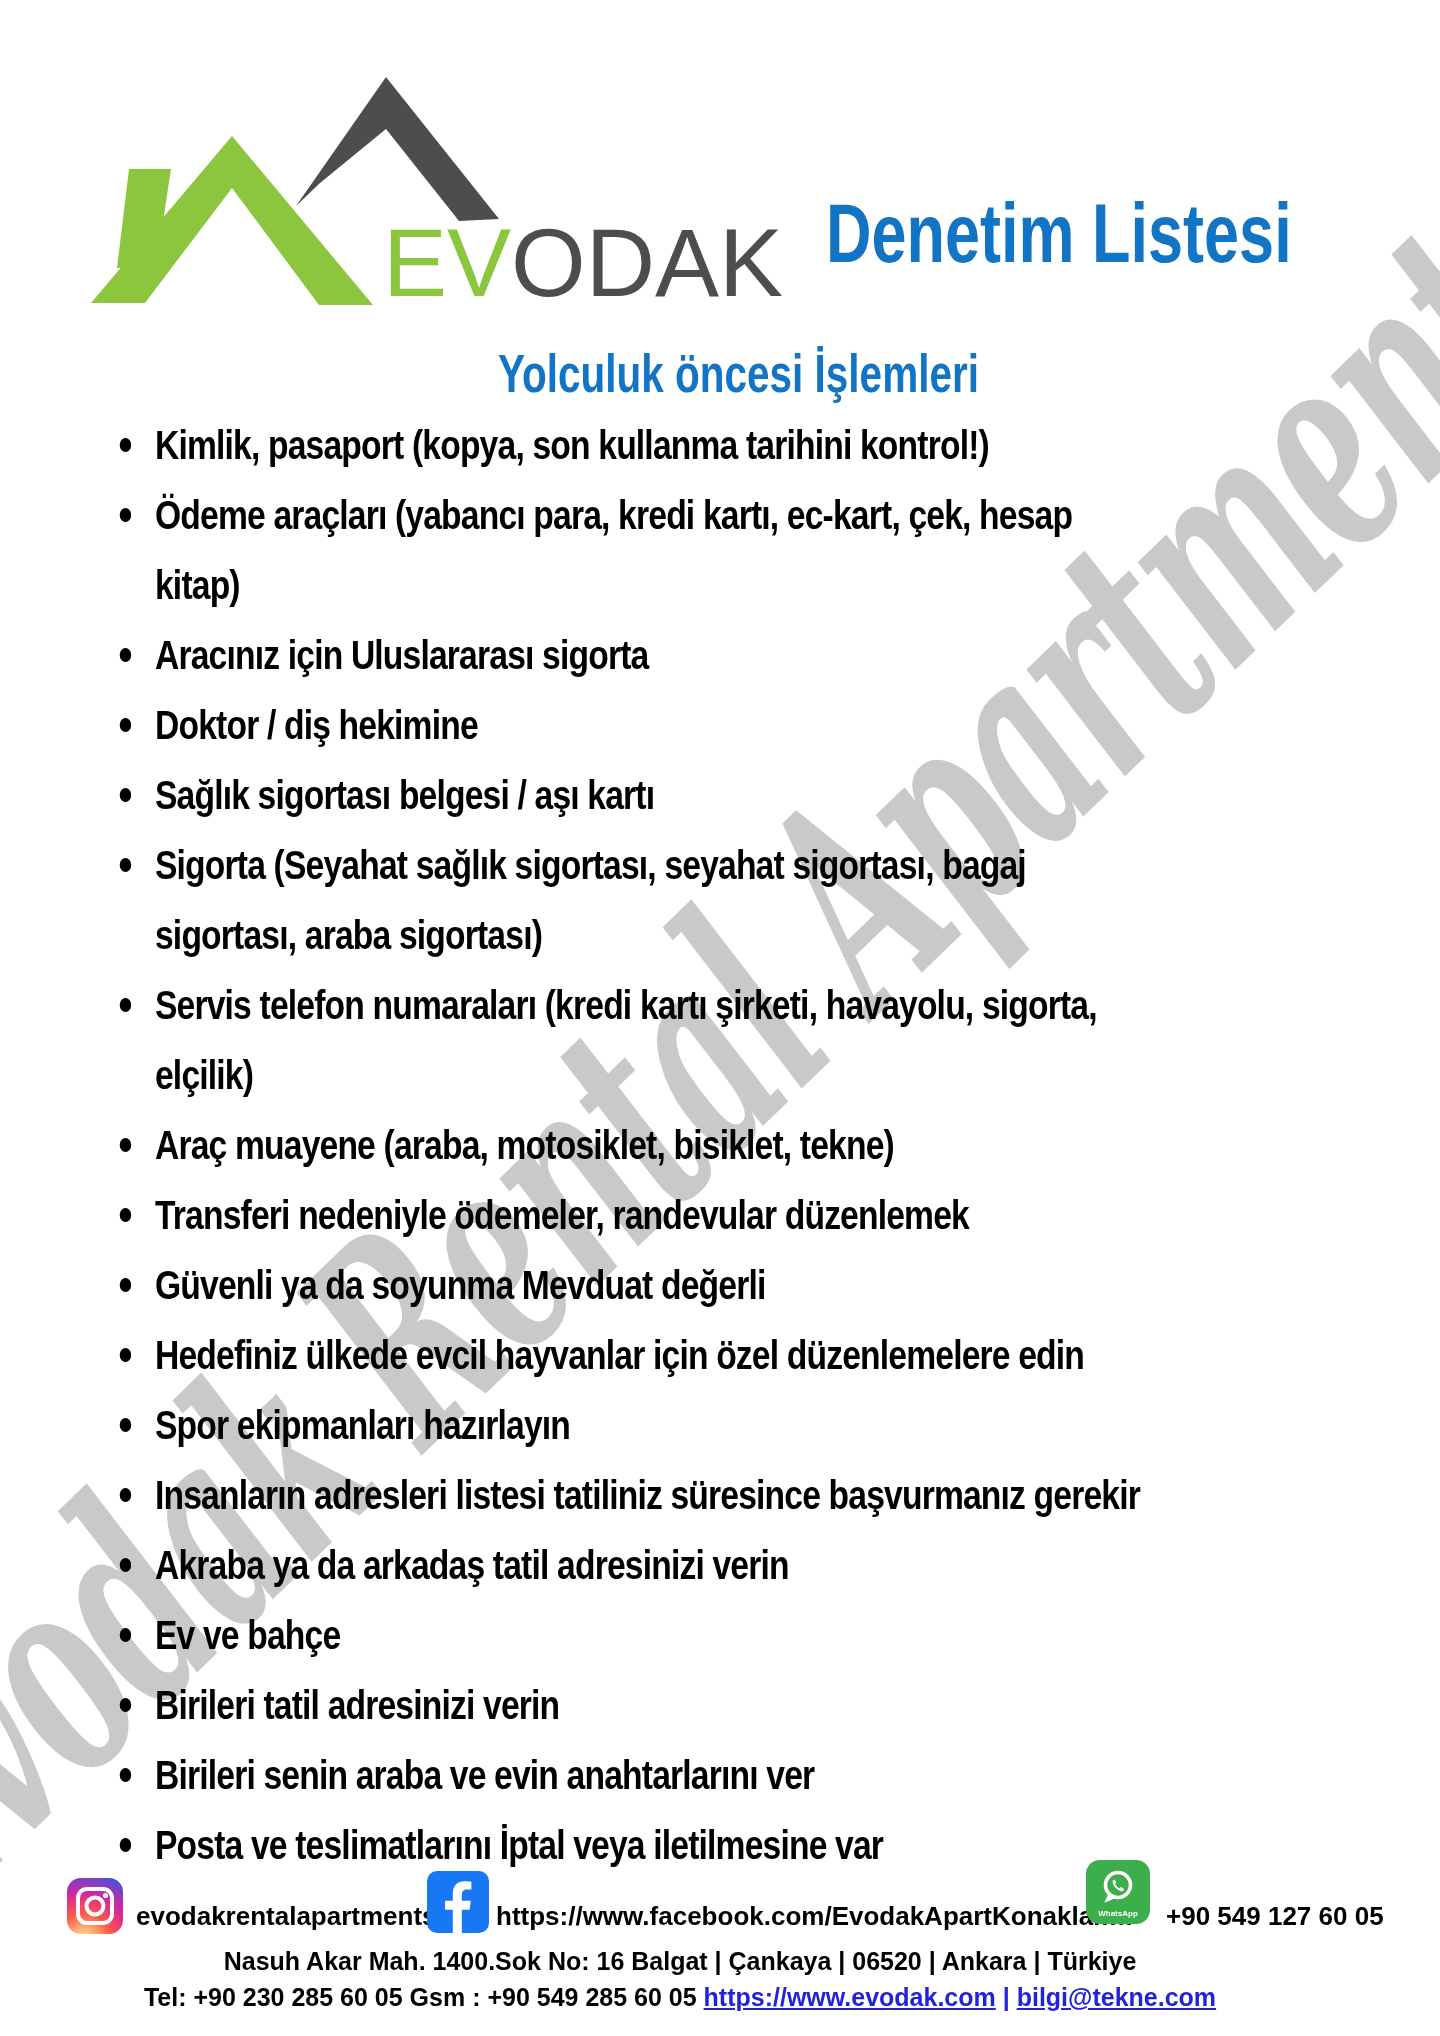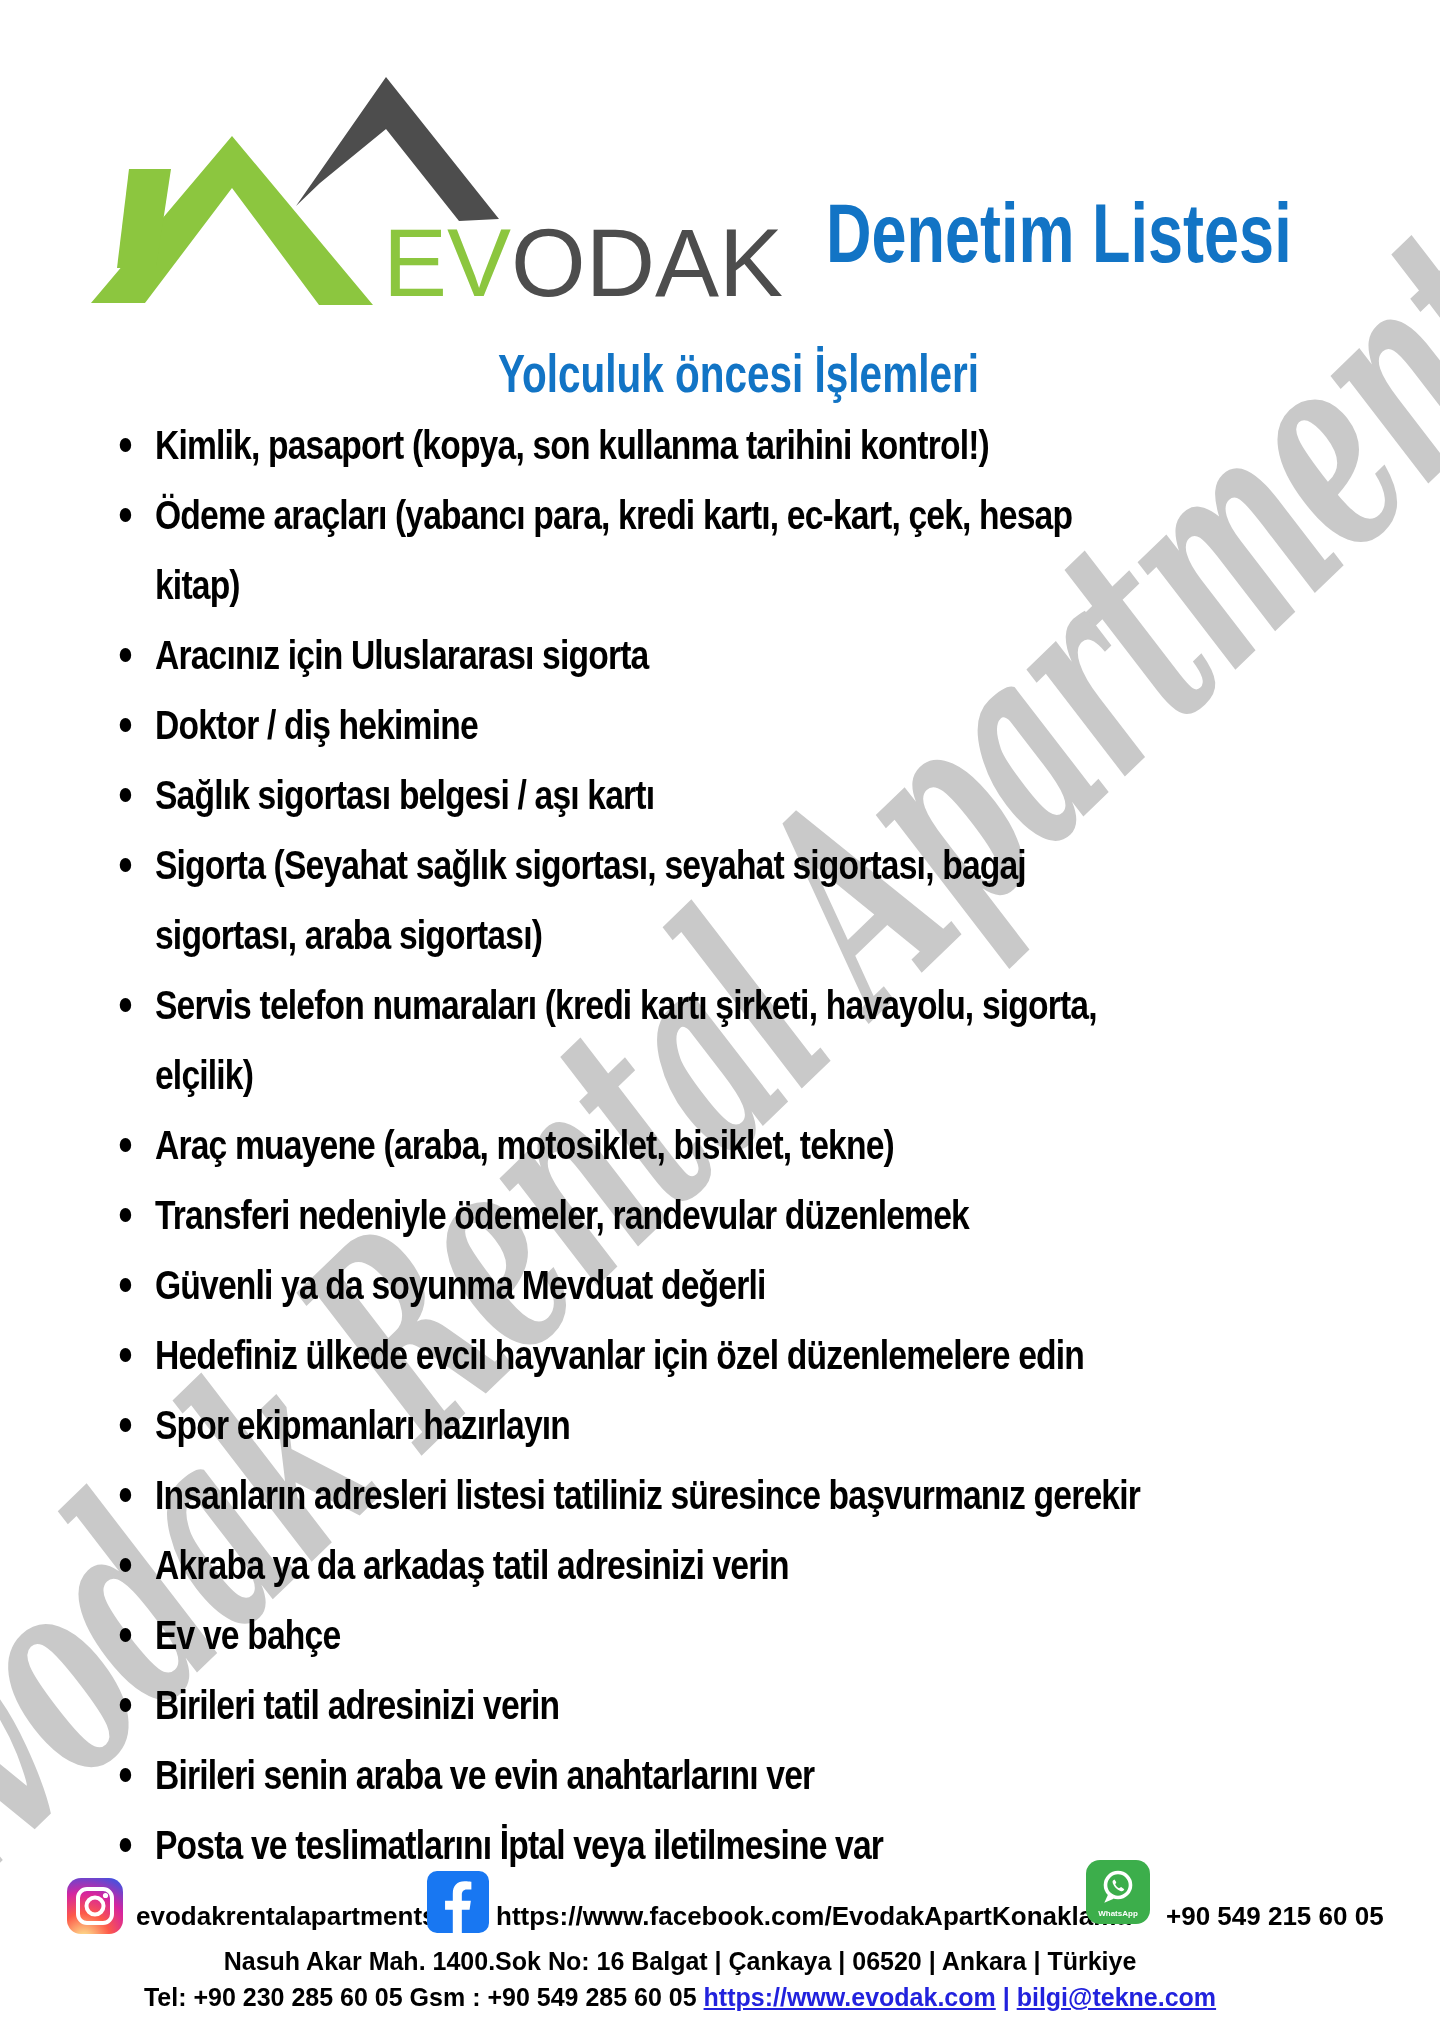--- a/index.html
+++ b/index.html
@@ -192,21 +192,21 @@
   </svg>
   <div class="f-text" style="left:496px;top:1901px">https://www.facebook.com/EvodakApartKonaklama</div>
 
   <svg class="icon" style="left:1086px;top:1860px" width="64" height="64" viewBox="0 0 64 64">
     <rect x="0" y="0" width="64" height="64" rx="14" fill="#3CAE4B"></rect>
     <circle cx="32" cy="25" r="12.5" fill="none" stroke="#fff" stroke-width="3.6"></circle>
     <path d="M22.5 33.5 l-4.2 9.2 9.4-4.0 z" fill="#fff"></path>
     <path d="M28.5 19.5 q-2.8 1.1 -1.6 3.9 q2.2 5.4 7.5 7.5 q2.8 1.1 3.9-1.6 l-3.2-2.2 -2.1 1.1 q-2.7-1.6-3.8-3.8 l1.1-2.1 z" fill="#fff"></path>
     <text x="32" y="56" font-size="8" font-weight="bold" fill="#ffffff" text-anchor="middle" font-family="Liberation Sans, sans-serif">WhatsApp</text>
   </svg>
-  <div class="f-text" style="left:1166px;top:1901px">+90 549 215 60 05</div>
+  <div class="f-text" style="left:1166px;top:1901px">+90 549 127 60 05</div>
 
   <div class="f-center" style="top:1946px">Nasuh Akar Mah. 1400.Sok No: 16 Balgat | Çankaya | 06520 | Ankara | Türkiye</div>
 
   <div class="f-center" style="top:1982px">
     <span>Tel: +90 230 285 60 05 Gsm : +90 549 285 60 05</span>
     <a href="#" class="f-link">https://www.evodak.com</a>
     <span class="f-link">|</span>
     <a href="#" class="f-link">bilgi@tekne.com</a>
   </div>
 

